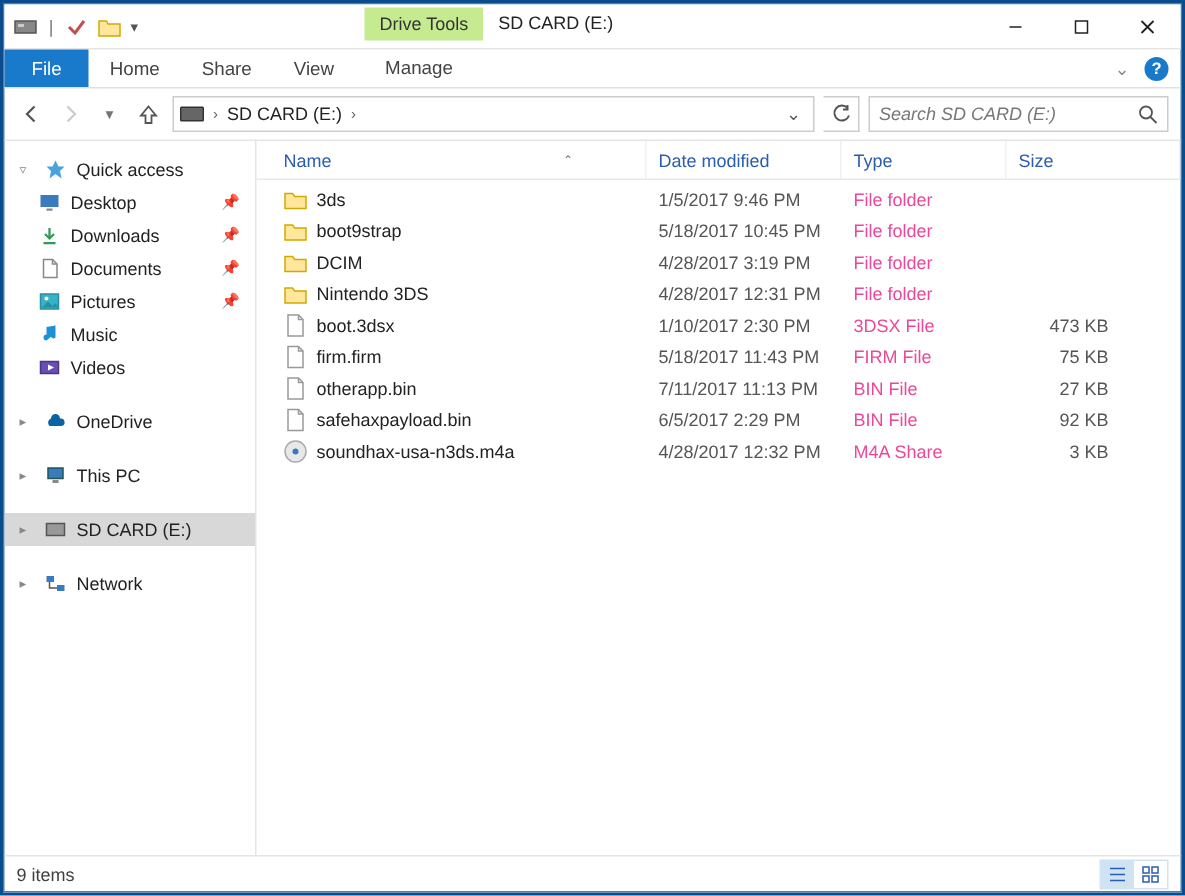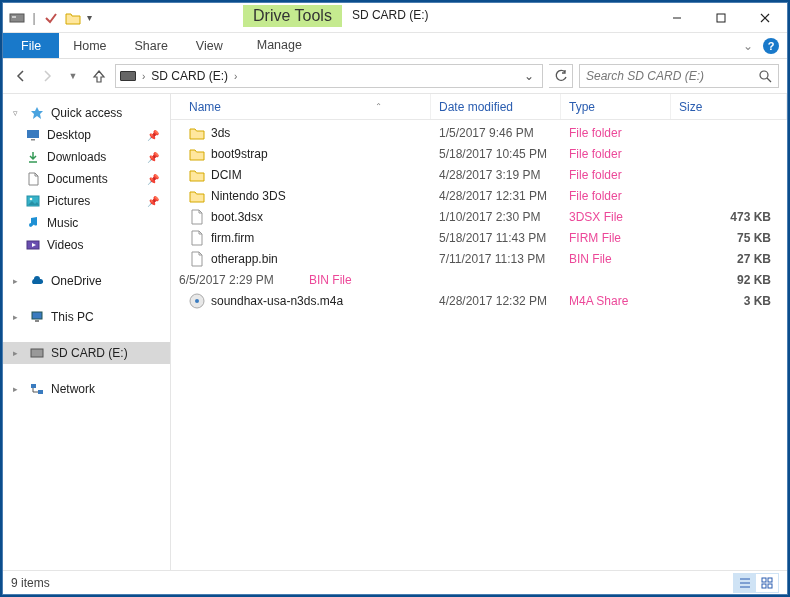--- a/index.html
+++ b/index.html
@@ -32,21 +32,21 @@
     display: flex;
     align-items: center;
     padding: 0 6px;
     gap: 6px;
   }
   .qat .icon { width: 16px; height: 16px; display:flex; align-items:center; justify-content:center;}
   .qat-divider { width: 6px; text-align:center; color:#777; }
   .drive-tools {
     background: #c5ea8f;
     padding: 3px 10px;
-    font-size: 16px;
+    font-size: 12px;
     color: #333;
     display:flex;align-items:center;
     height: 22px;
     margin-top: 2px;
     margin-left: 145px;
   }
   .title-text {
     flex: 1;
     padding: 5px 10px;
     font-size: 12px;
@@ -197,21 +197,21 @@
     display:flex;
     align-items:center;
     height: 21px;
     font-size:12px;
     color:#222;
   }
   .cell { padding: 0 8px; overflow:hidden; white-space:nowrap;}
   .cell.name { width:260px; display:flex; align-items:center; gap:6px; padding-left:18px;}
   .cell.date { width:130px; color:#555;}
   .cell.type { width:110px; color:#ec4899;}
-  .cell.size { flex:1; color:#555; text-align:right; padding-right:16px;font-weight:bold;}
+  .cell.size { flex:1; color:#555; text-align:right; padding-right:48px;}
   .ficon { width:16px;height:16px;display:flex;align-items:center;justify-content:center;}
 
   
   .statusbar {
     height:24px;border-top:1px solid #e5e5e5;
     display:flex;align-items:center;
     padding:0 8px;
     color:#404040;
     font-size:12px;
   }
@@ -547,20 +547,29 @@
                   <path d="M9 1 L9 4 L12 4" fill="none" stroke="#999"></path>
                 </svg>
               </span>
               <span>otherapp.bin</span>
             </div>
             <div class="cell date">7/11/2017 11:13 PM</div>
             <div class="cell type">BIN File</div>
             <div class="cell size">27 KB</div>
           </div>
           <div class="filerow">
+            <div class="cell name">
+              <span class="ficon">
+                <svg width="14" height="16">
+                  <path d="M2 1 L9 1 L12 4 L12 15 L2 15 Z" fill="#fff" stroke="#999"></path>
+                  <path d="M9 1 L9 4 L12 4" fill="none" stroke="#999"></path>
+                </svg>
+              </span>
+              <span>safehaxpayload.bin</span>
+            </div>
             <div class="cell date">6/5/2017 2:29 PM</div>
             <div class="cell type">BIN File</div>
             <div class="cell size">92 KB</div>
           </div>
           <div class="filerow">
             <div class="cell name">
               <span class="ficon">
                 <svg width="16" height="16">
                   <circle cx="8" cy="8" r="7" fill="#e8e8e8" stroke="#aaa"></circle>
                   <circle cx="8" cy="8" r="2" fill="#3a7bbf"></circle>

